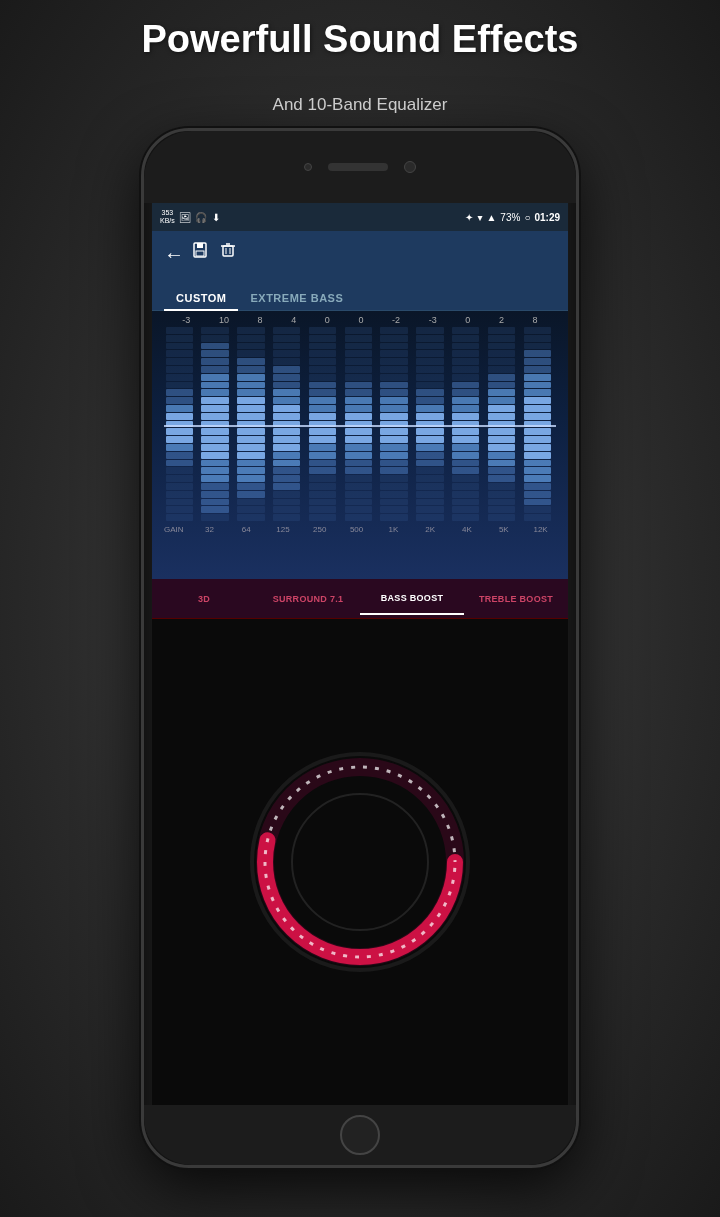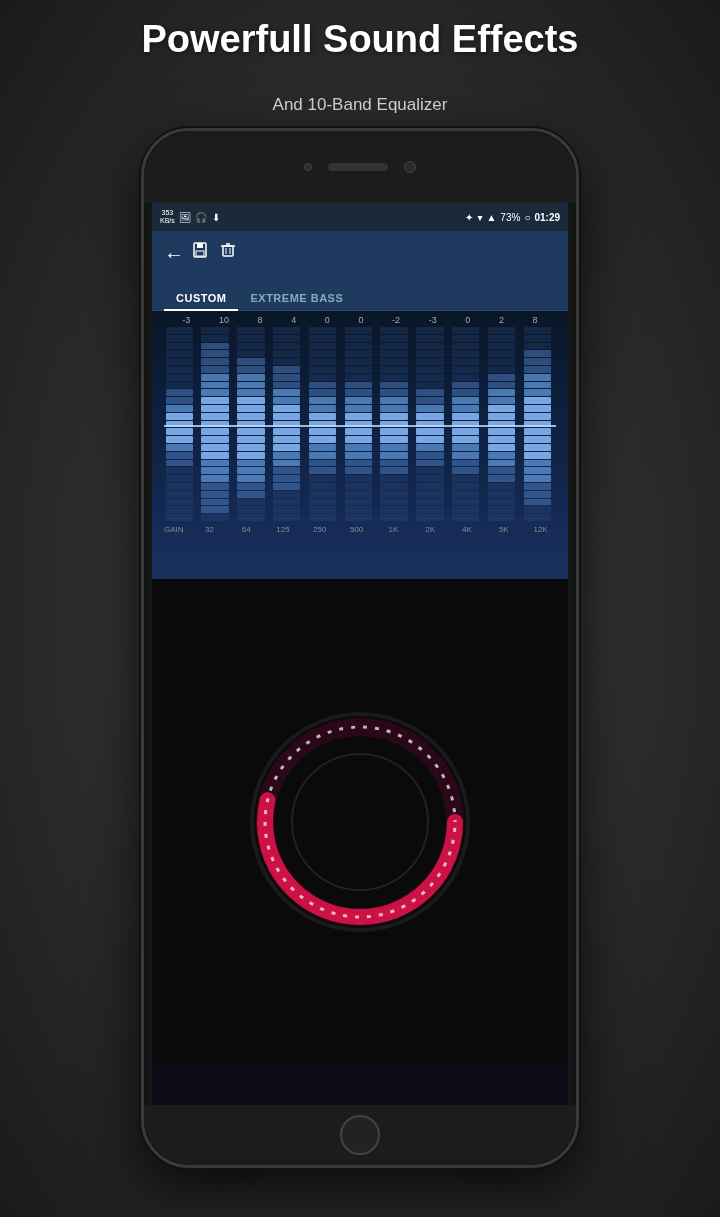--- a/index.html
+++ b/index.html
@@ -756,20 +756,26 @@
         <span class="eq-freq-label" style="flex:1">250</span>
         <span class="eq-freq-label" style="flex:1">500</span>
         <span class="eq-freq-label" style="flex:1">1K</span>
         <span class="eq-freq-label" style="flex:1">2K</span>
         <span class="eq-freq-label" style="flex:1">4K</span>
         <span class="eq-freq-label" style="flex:1">5K</span>
         <span class="eq-freq-label" style="flex:1">12K</span>
       </div>
     </div>
 
+    <div class="effect-tabs">
+      <div class="effect-tab">3D</div>
+      <div class="effect-tab">SURROUND 7.1</div>
+      <div class="effect-tab active">BASS BOOST</div>
+      <div class="effect-tab">TREBLE BOOST</div>
+    </div>
 
     <div class="bass-section">
       <div class="knob-container">
         <svg class="knob-svg" viewBox="0 0 220 220">
 
           <circle cx="110" cy="110" r="95" fill="none" stroke="#2a0818" stroke-width="18"></circle>
 
           <circle cx="110" cy="110" r="95" fill="none" stroke="#cc1144" stroke-width="16" stroke-dasharray="470 598" stroke-dashoffset="150" stroke-linecap="round"></circle>
 
           <circle cx="110" cy="110" r="95" fill="none" stroke="white" stroke-width="3" stroke-dasharray="4 8" stroke-dashoffset="150" opacity="0.7"></circle>

